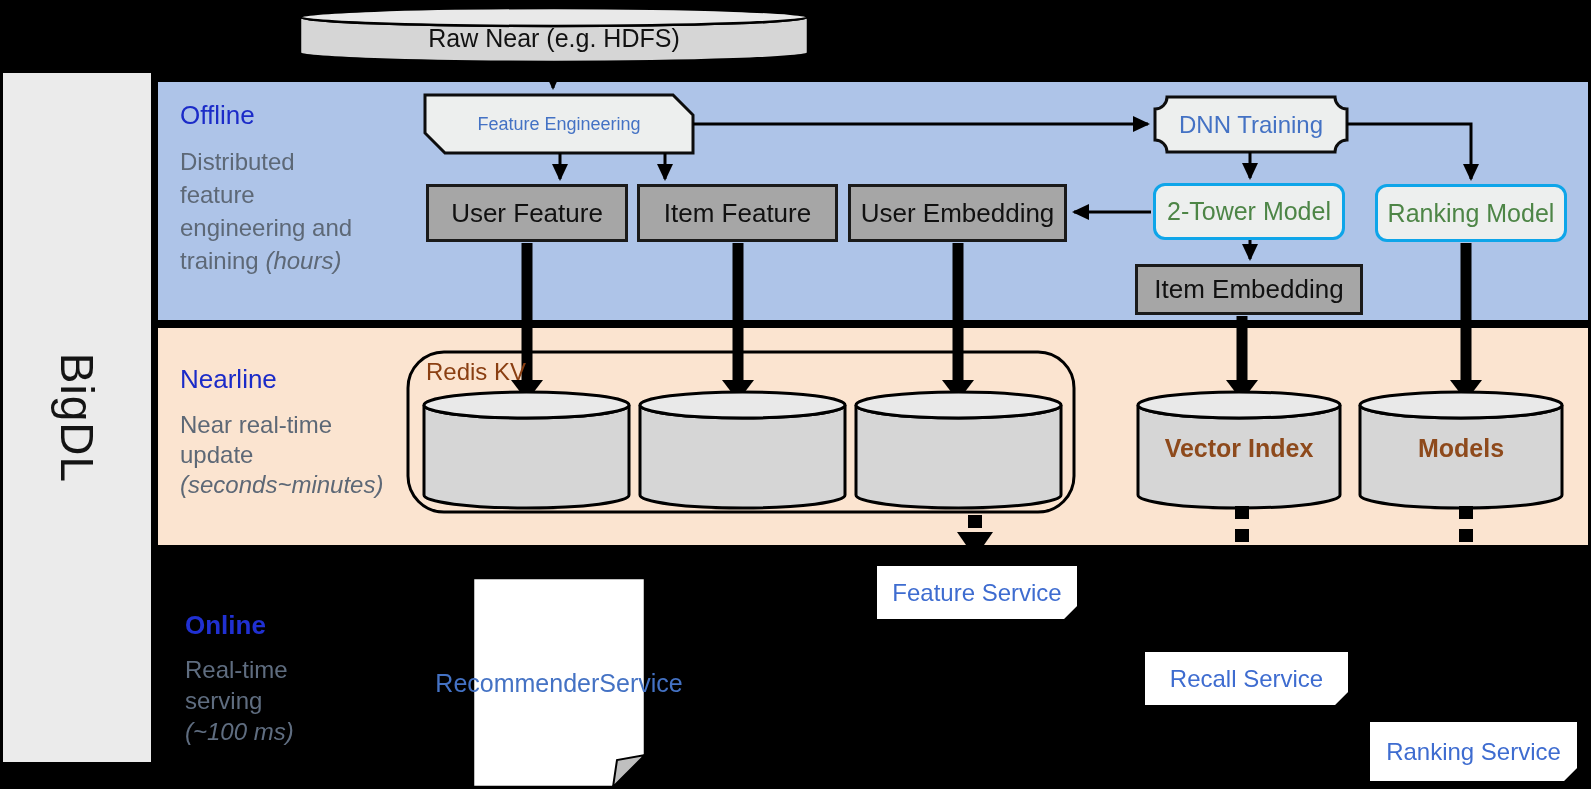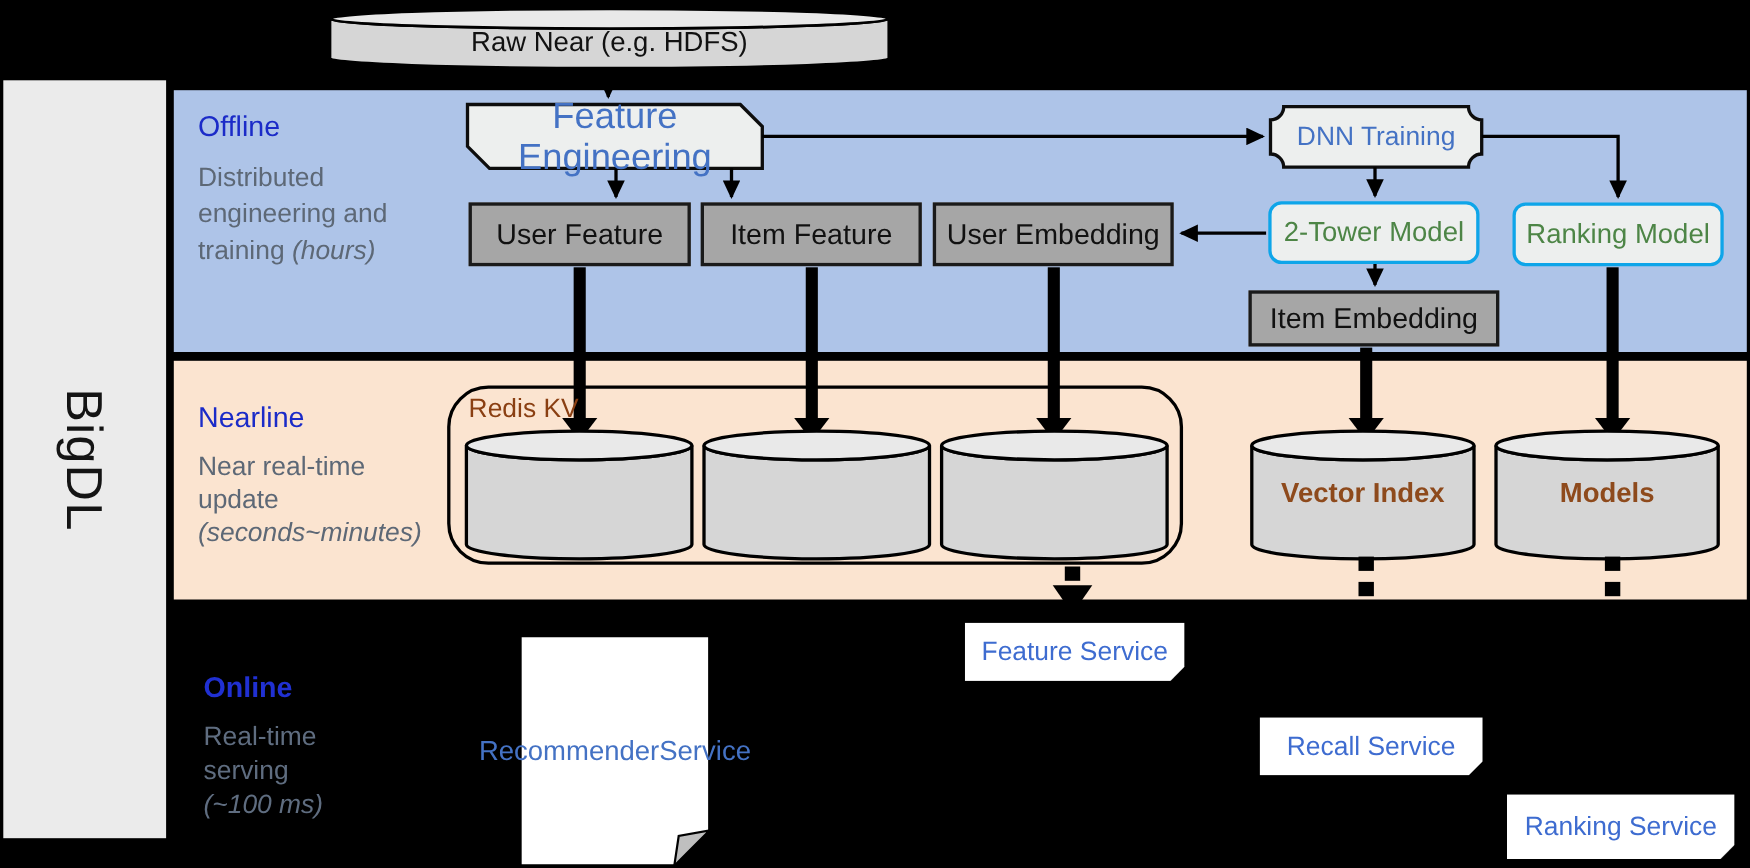--- a/index.html
+++ b/index.html
@@ -15,21 +15,21 @@
   #overlay{left:0;top:0;z-index:2;pointer-events:none;}
   .lane-title{font-size:26px;font-weight:500;color:#1b2bc8;z-index:3;}
   .lane-desc{font-size:24px;color:#5d6876;line-height:33px;z-index:3;}
   .lane-desc .it{font-style:italic;}
   #online-title{font-weight:700;color:#2030d2;}
   #online-desc{line-height:31px;color:#5f6d80;}
   #nearline-desc{line-height:30px;}
   .node-label{display:flex;align-items:center;justify-content:center;text-align:center;z-index:3;}
   .box-dark{background:#a6a6a6;border:3px solid #1a1a1a;color:#111;font-size:26px;z-index:3;}
   .box-round{background:#edefee;border:3px solid #0ea5e9;border-radius:12px;color:#4d8546;font-size:25px;z-index:3;}
-  .blue-label{color:#4472c4;font-size:33px;}
+  .blue-label{color:#4472c4;font-size:18px;}
   .brown-label{color:#8e4a1c;font-size:25px;font-weight:bold;}
   #redis-label{color:#8a3f12;font-size:24px;z-index:3;}
   .service{background:#ffffff;color:#3e6cd0;font-size:24px;z-index:3;
            clip-path:polygon(0 0,100% 0,100% calc(100% - 13px),calc(100% - 13px) 100%,0 100%);}
   .service::after{content:"";position:absolute;right:0;bottom:0;width:0;height:0;
            border-style:solid;border-width:0 0 13px 13px;border-color:transparent transparent #c9c9c9 transparent;}
   #recommender-label{color:#4472c4;font-size:25px;line-height:32px;flex-direction:row;}
 </style>
 </head>
 <body>
@@ -131,20 +131,21 @@
       <path d="M473,578 L645,578 L645,755 L613,787 L473,787 Z" fill="#ffffff" stroke="#000" stroke-width="2.5"></path>
       <path d="M645,755 L613,787 L617,760 Z" fill="#bfbfbf" stroke="#000" stroke-width="2"></path>
     </g>
   </svg>
 
   <div class="abs node-label" style="left:300px;top:20px;width:508px;height:36px;font-size:25px;color:#111;">Raw Near (e.g. HDFS)</div>
 
   <div class="abs lane-title" style="left:180px;top:100px;">Offline</div>
   <div class="abs lane-desc" style="left:180px;top:145px;">
     <div>Distributed</div>
+    <div>feature</div>
     <div>engineering and</div>
     <div><span>training </span><span class="it">(hours)</span></div>
   </div>
 
   <div class="abs lane-title" style="left:180px;top:364px;">Nearline</div>
   <div id="nearline-desc" class="abs lane-desc" style="left:180px;top:410px;">
     <div>Near real-time</div>
     <div>update</div>
     <div class="it">(seconds~minutes)</div>
   </div>

